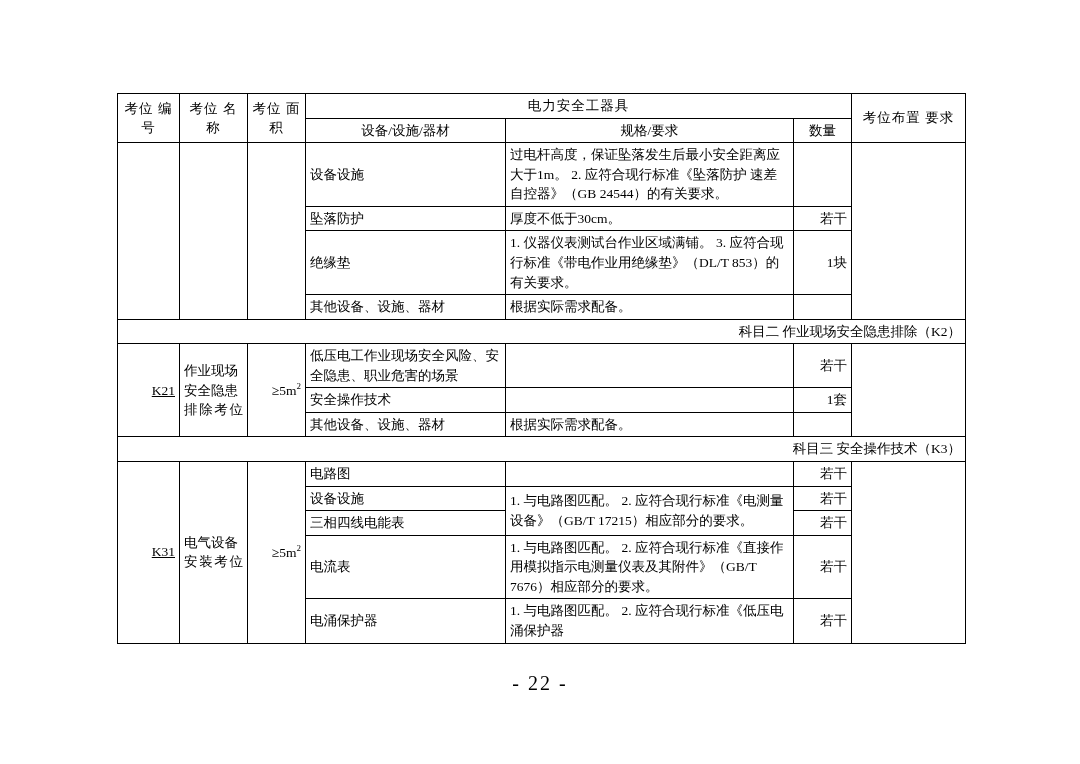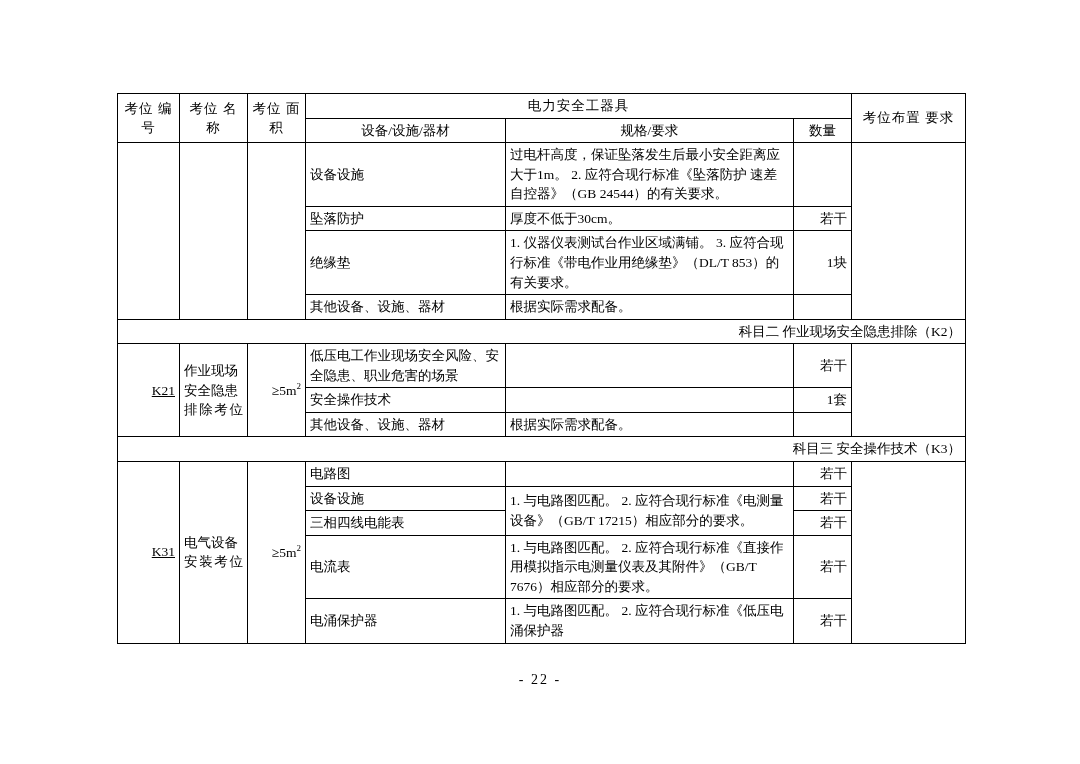--- a/index.html
+++ b/index.html
@@ -88,21 +88,21 @@
     text-align: left;
     padding-left: 5px;
     line-height: 1.5;
   }
   .pagenum {
     position: absolute;
     left: 0;
     top: 672px;
     width: 1080px;
     text-align: center;
-    font-size: 14px;
+    font-size: 20px;
     font-family: "Liberation Serif", serif;
     letter-spacing: 2px;
   }
   sup.unit {
     font-size: 9px;
     vertical-align: super;
   }
 </style>
 </head>
 <body>

